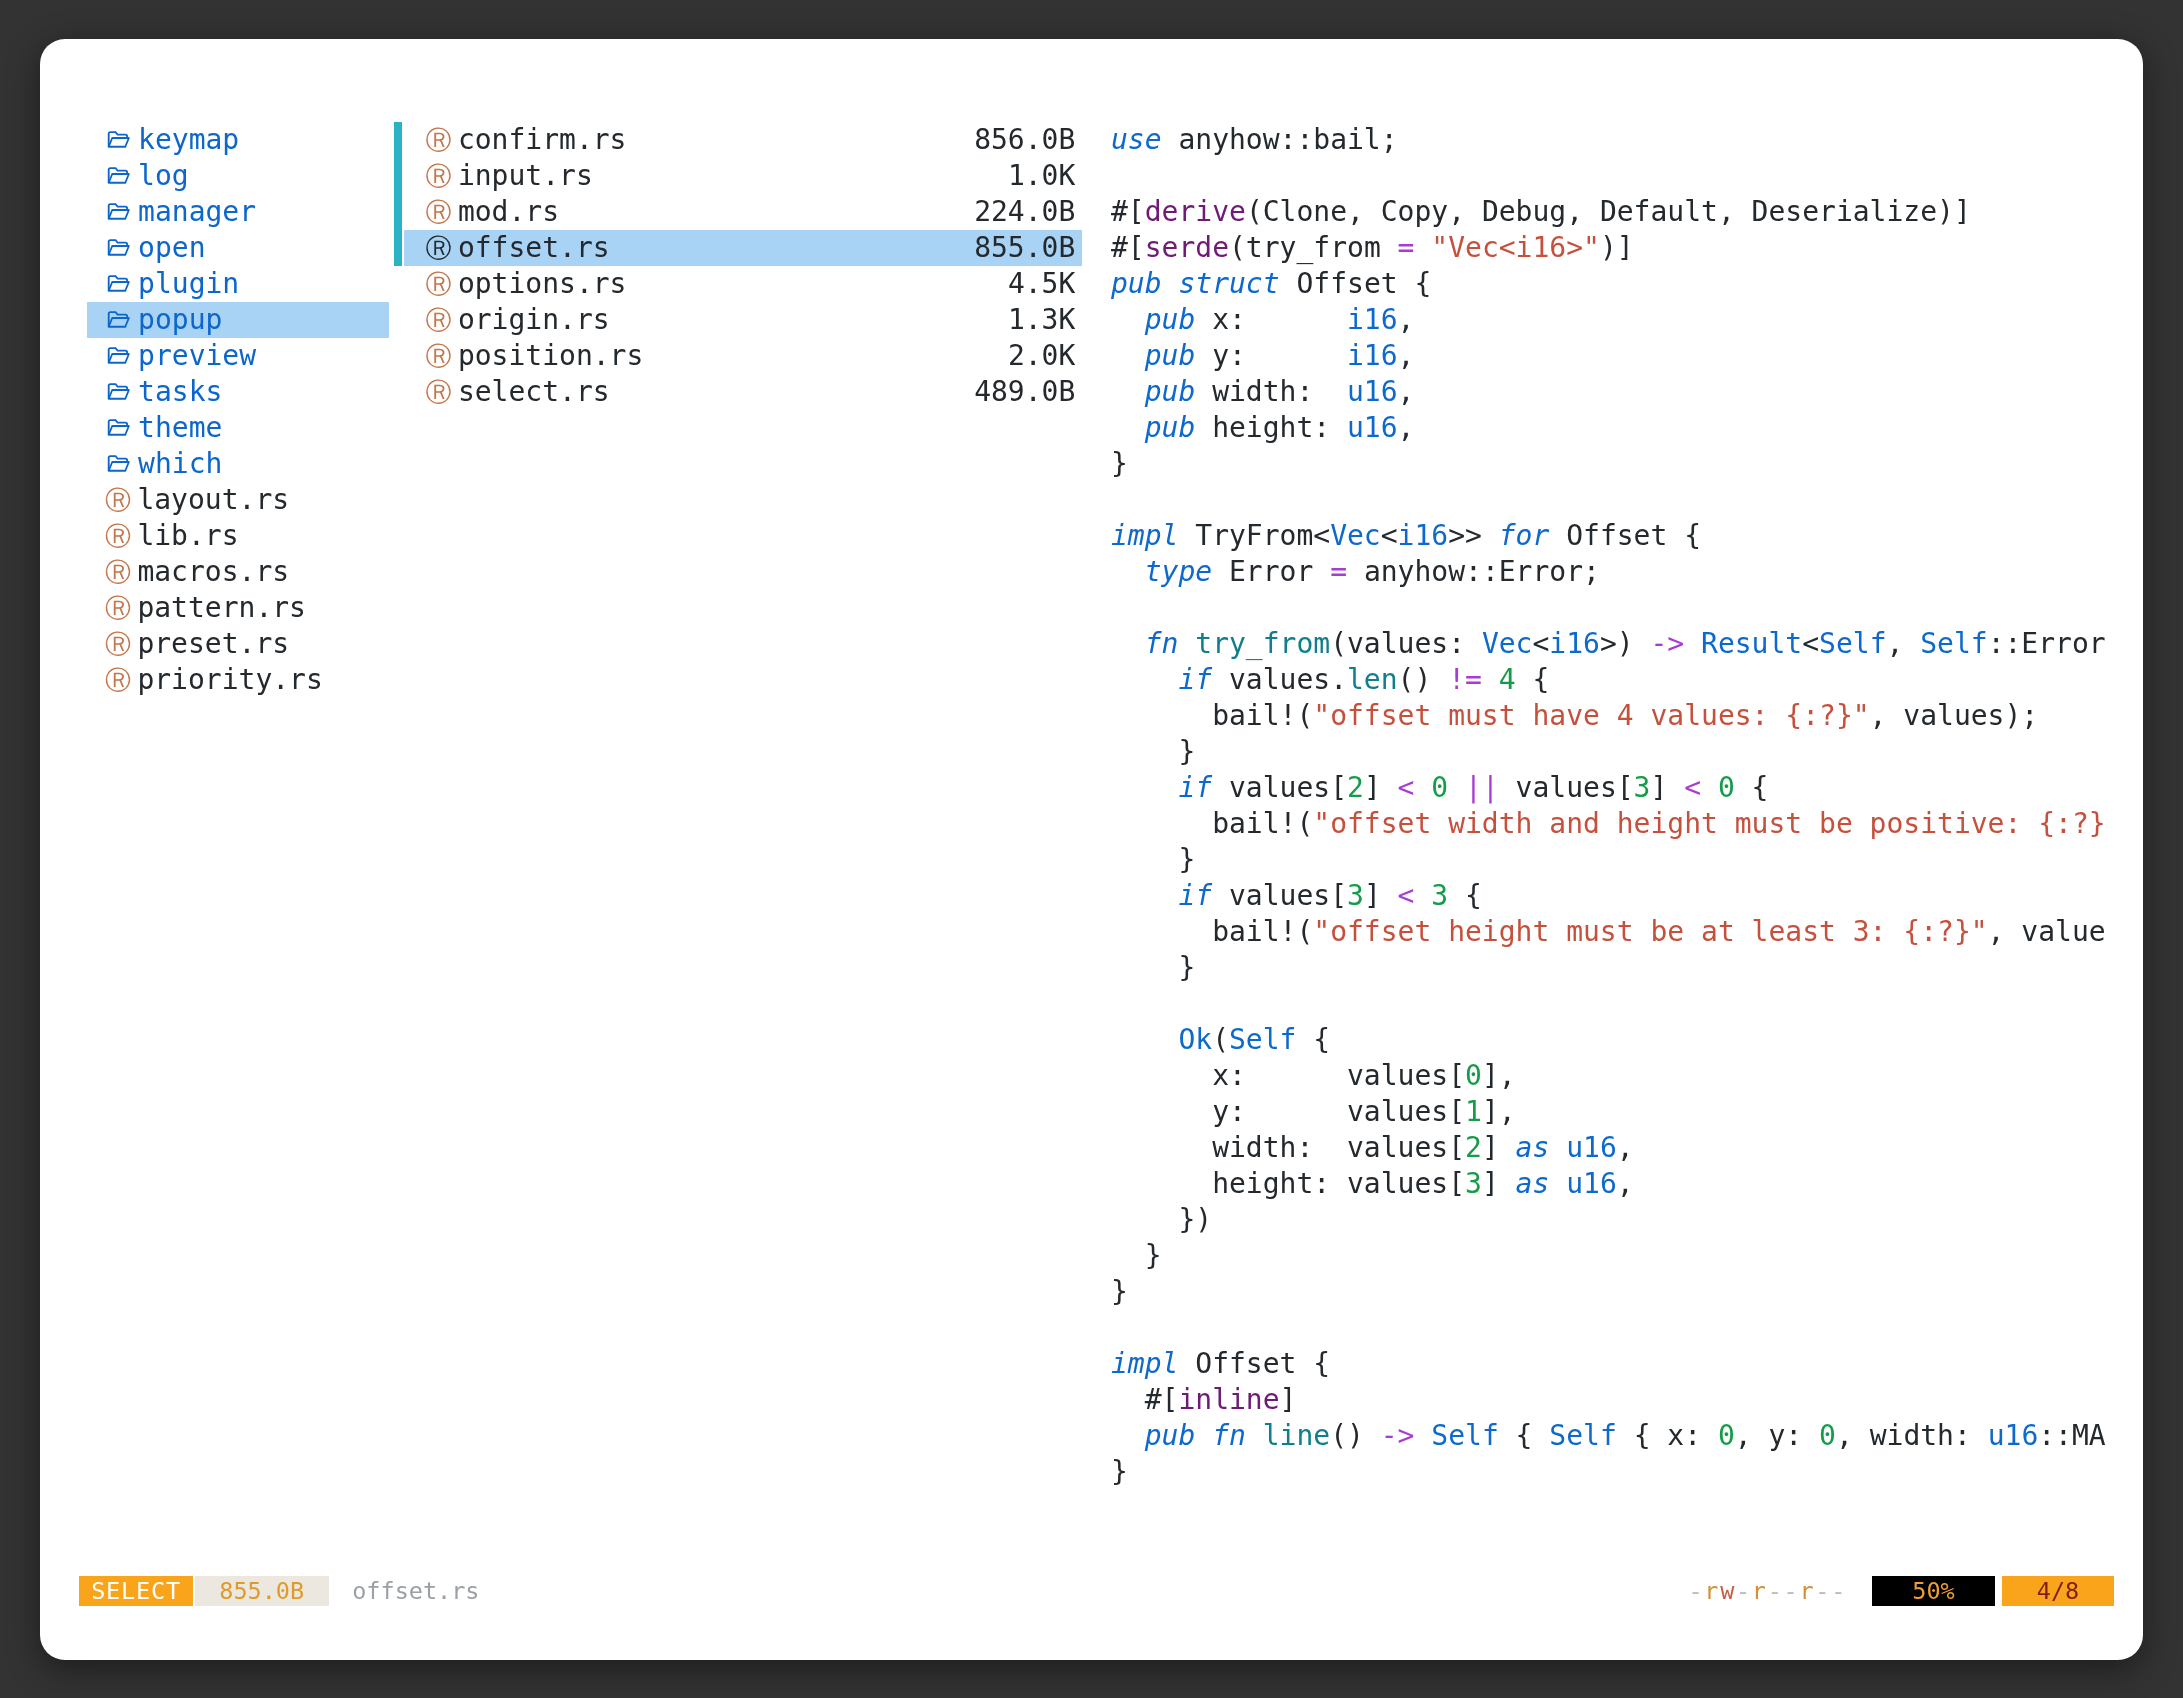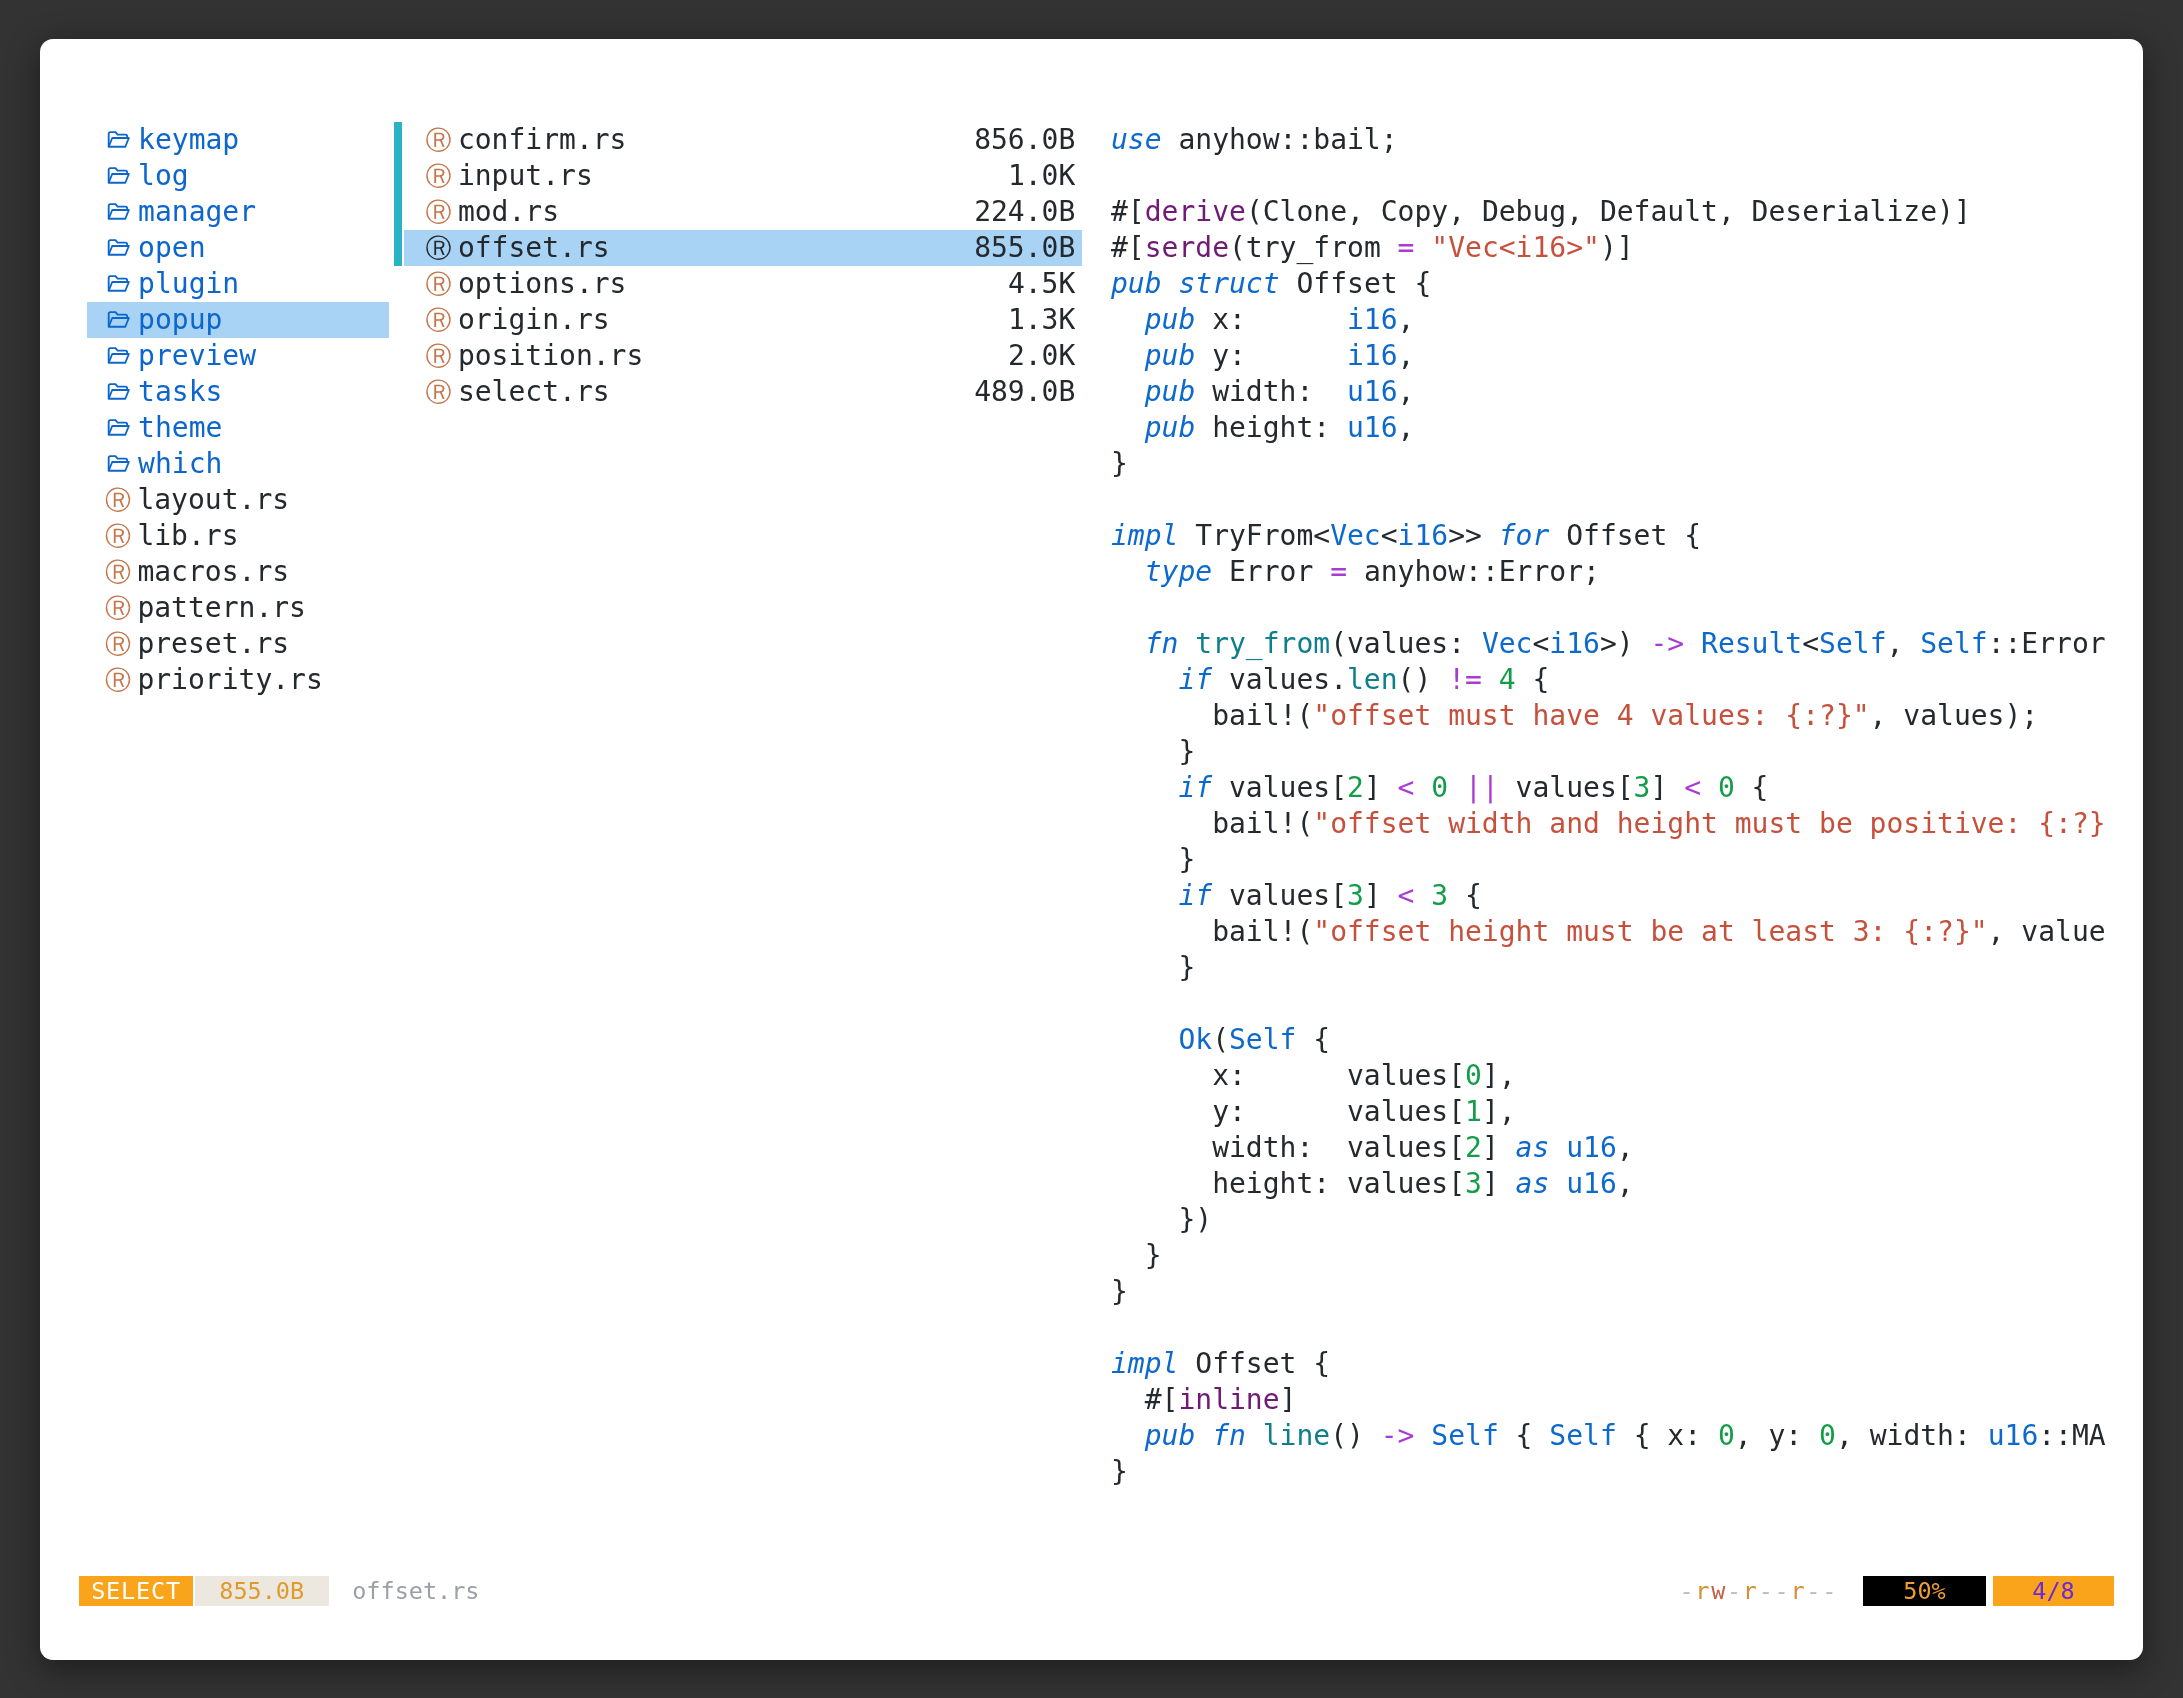--- a/index.html
+++ b/index.html
@@ -3,21 +3,21 @@
 <meta charset="utf-8">
 <style>
   * { margin:0; padding:0; box-sizing:border-box; }
   html,body { background:#333333; }
   .screen {
     position:relative; width:2183px; height:1698px; background:#333333;
     font-family:"DejaVu Sans Mono", monospace; overflow:hidden;
   }
   .window {
     position:absolute; left:40px; top:39px; width:2103px; height:1621px;
-    background:#ffffff; border-radius:13px; overflow:hidden;
+    background:#ffffff; border-radius:25px; overflow:hidden;
     box-shadow:0 8.4px 34px rgba(0,0,0,0.45);
   }
   .pane { position:absolute; top:83px; font-size:28px; line-height:36px; color:#24292e; }
   #left-pane   { left:47px;   width:302px; }
   #middle-pane { left:364px;  width:678px; }
   #preview-pane{ left:1071px; width:1004px; height:1447px; overflow:hidden; }
 
   .row { height:36px; display:flex; align-items:center; position:relative; padding:0 5px 0 20px; }
   #middle-pane .row { padding:0 6.7px 0 23.5px; }
   .row.selected { background:var(--selection-blue,#a9d3f5); }
@@ -50,21 +50,21 @@
   .sb-right { margin-left:auto; margin-right:29px; display:flex; align-items:center; }
   .badge { height:30px; display:inline-flex; align-items:center; justify-content:center; font-weight:normal; }
   .badge.mode { background:var(--accent-orange,#f9a41b); color:#ffffff; width:114px; letter-spacing:0.8px; }
   .badge.sizeb { background:#ece8e0; color:#e09a2a; width:134px; margin-left:1.7px; }
   .fname { color:#9aa0a6; margin-left:23.5px; }
   .perms { margin-right:25px; letter-spacing:1.7px; white-space:pre; }
   .perm-dash { color:#b6bcc2; }
   .perm-r { color:#d29038; }
   .perm-w { color:#c4604a; }
   .badge.pct { background:#000000; color:#ef9e33; width:123px; margin-right:7px; }
-  .badge.pos { background:var(--accent-orange,#f9a41b); color:#6d28d9; width:121px; }
+  .badge.pos { background:var(--accent-orange,#f9a41b); color:#7f1d1d; width:112px; }
 </style>
 </head>
 <body>
 
 <div class="screen">
   <div class="window">
 
     <div class="pane" id="left-pane">
         <div class="row dir">
           <span class="icon folder">

